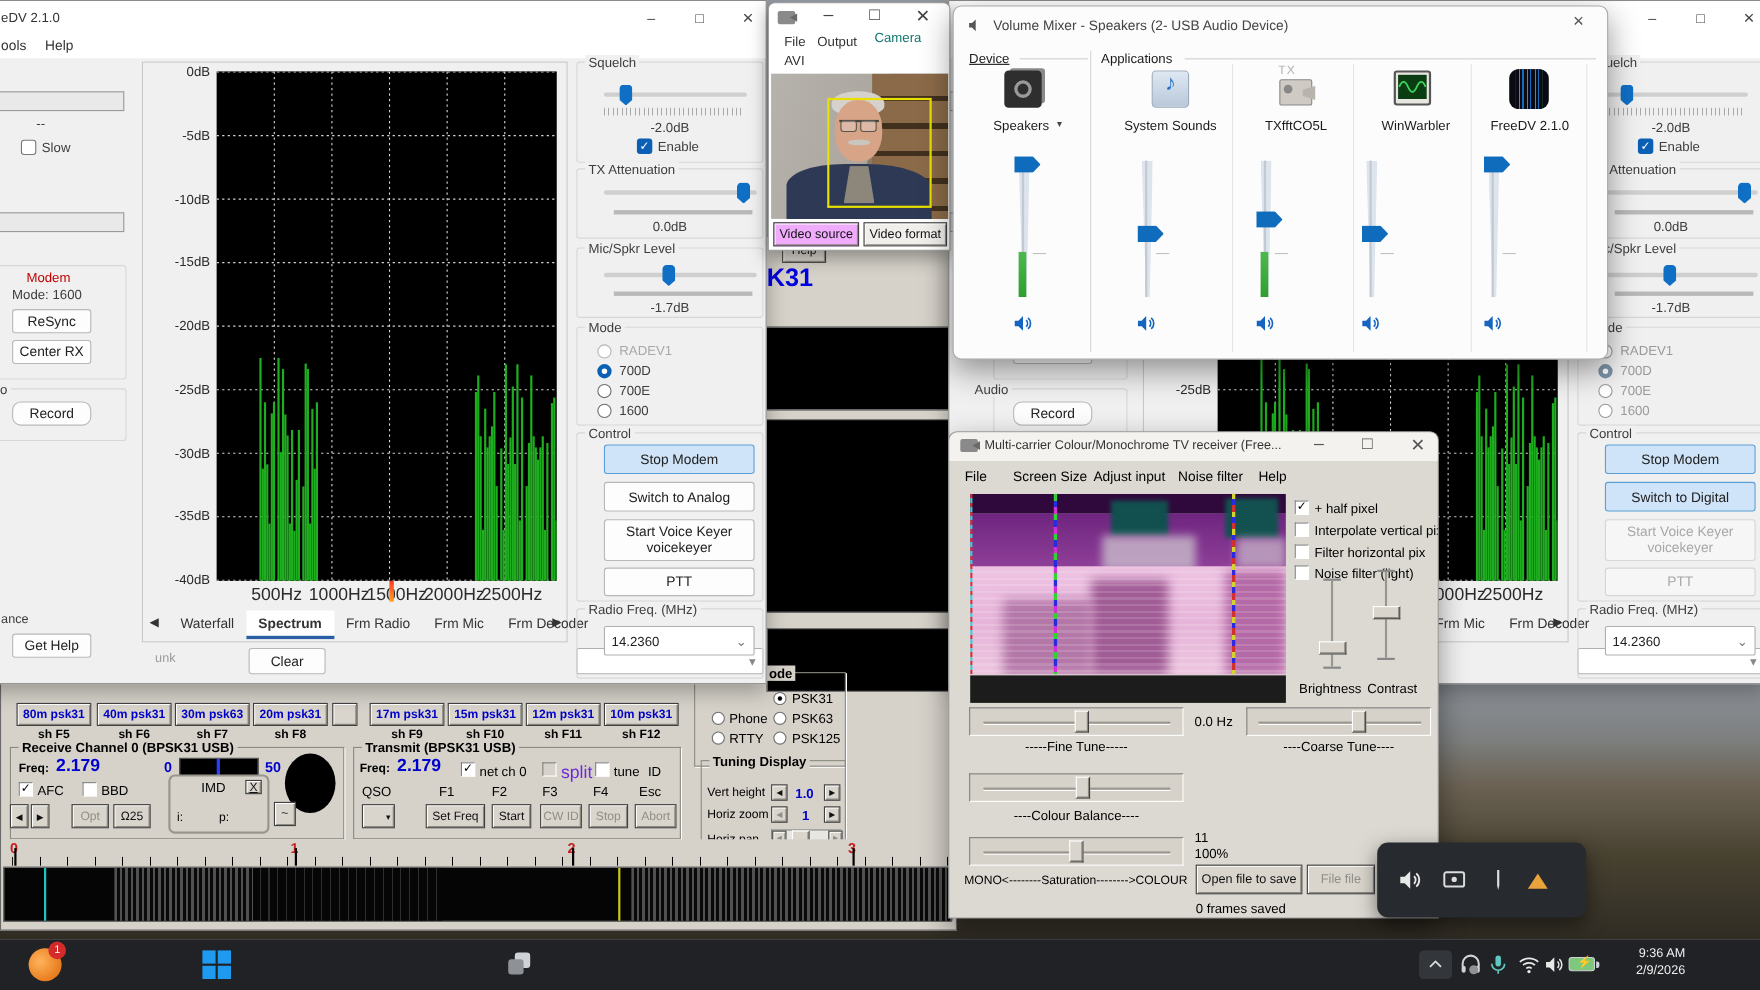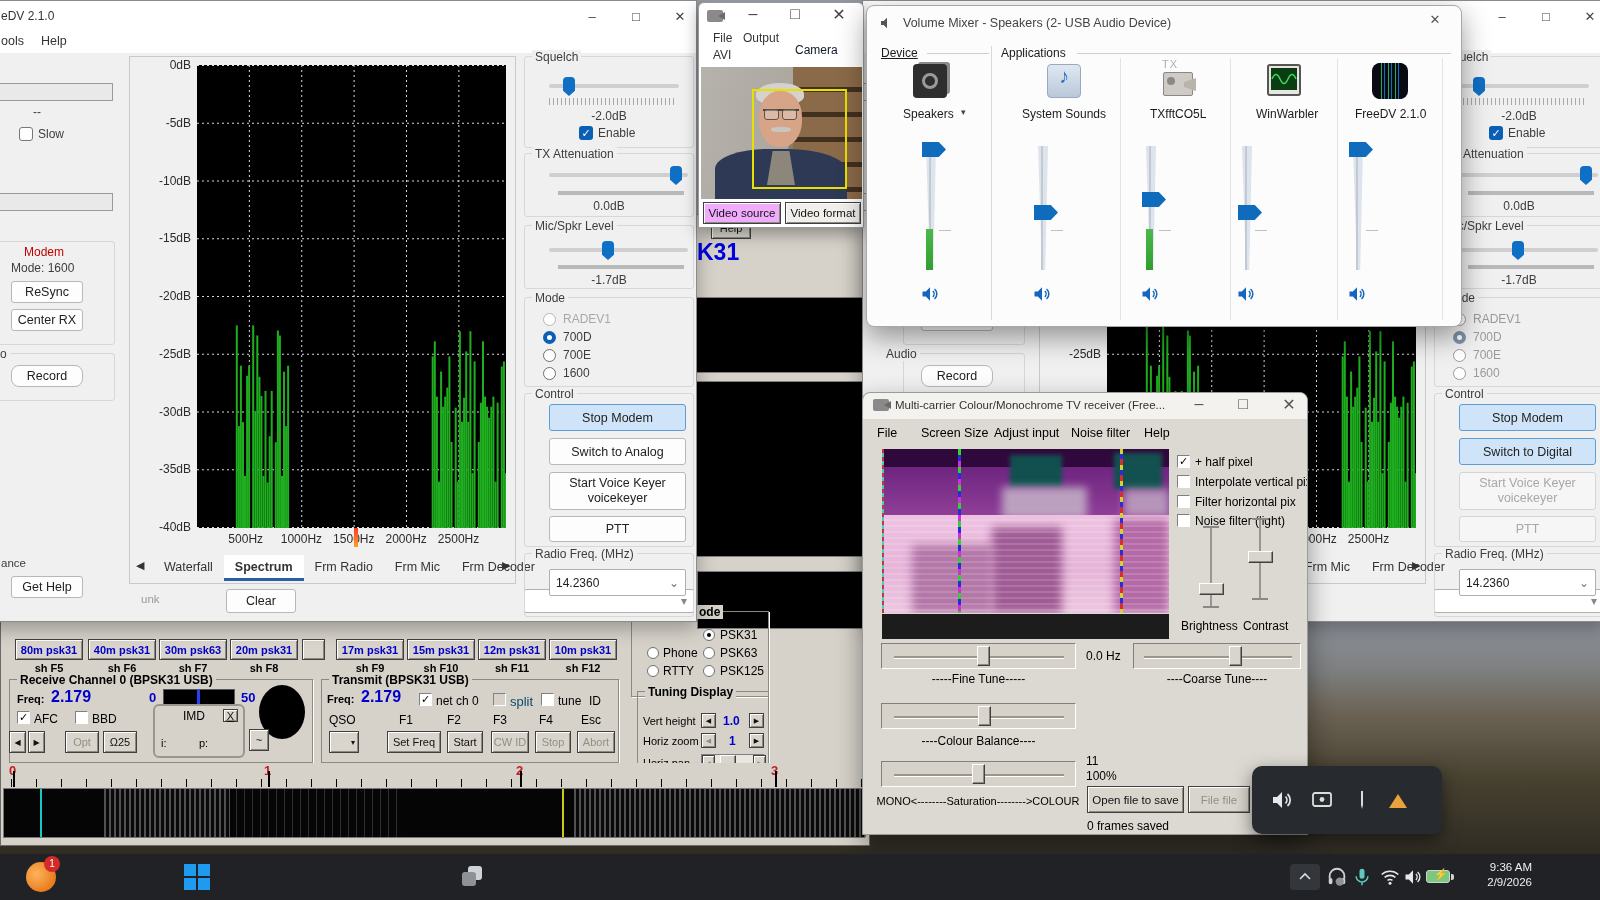--- a/index.html
+++ b/index.html
@@ -39,21 +39,21 @@
   .frad { position:absolute; width:13px; height:13px; border-radius:50%; border:1px solid #6e6e6e; background:#fff; }
   .frad.sel { border:4px solid #0b5fb4; }
   .fdv2 .frad.sel { border-color:#7e93a8; }
   .fdv2 .frad { border-color:#9a9a9a; }
   .fdv2 .mode-opt { color:#9a9a9a; }
   .fbtn { position:absolute; background:#fdfdfd; border:1px solid #b8b8b8; border-radius:3px; display:flex; align-items:center; justify-content:center; font-size:12.5px; color:#222; text-align:center; }
   .fbtn.hl { background:#cfe4f8; border-color:#5c9fd6; }
   .fdv2 .btn-switch { background:#cfe4f8; border-color:#5c9fd6; }
   .fdv2 .btn-vk, .fdv2 .btn-ptt { color:#a8a8a8; background:#f6f6f6; border-color:#d5d5d5; }
   .ylab { position:absolute; width:42px; text-align:right; font-size:12px; color:#2b2b2b; }
-  .xlab { position:absolute; font-size:12px; color:#2b2b2b; }
+  .xlab { position:absolute; font-size:16px; color:#2b2b2b; }
   .tab { display:inline-block; font-size:12.5px; color:#333; padding:5px 11px 4px 11px; }
   .tab.active { font-weight:bold; background:#fff; border-bottom:3px solid #2a5fa5; }
   .combo { background:#fff; border:1px solid #b0b0b0; border-radius:2px; font-size:12px; color:#222; display:flex; align-items:center; padding:0 6px; justify-content:space-between; }
   
   .spec-plot { position:absolute; left:244px; top:64px; width:309px; height:463px; background:#000; }
   
   .macrobtn { position:absolute; top:424px; width:68px; height:21px; font-weight:bold; color:#0000c8; }
   .shlab { position:absolute; top:447px; width:44px; text-align:center; font-size:11px; font-weight:bold; color:#000; }
   .pskt { font-size:11px; color:#000; white-space:nowrap; }
   
@@ -176,21 +176,21 @@
       <span>Ω25</span>
     </div>
 
   <div class="abs gbox" style="left:320px;top:464px;width:298px;height:84px;"></div>
   <div class="abs glab" style="left:328px;top:458px;">Transmit (BPSK31 USB)</div>
   <div class="abs pskt" style="left:326px;top:478px;font-weight:bold;">Freq:</div>
   <div class="abs bluetxt" style="left:360px;top:473px;font-size:16px;">2.179</div>
   <div class="abs cchk" style="left:418px;top:478px;">✓</div>
   <div class="abs pskt" style="left:435px;top:479px;font-size:12px;">net ch 0</div>
   <div class="abs cchk" style="left:492px;top:478px;background:#d6d2ca;"></div>
-  <div class="abs pskt" style="left:509px;top:479px;font-size:13px;color:#0c4a6e;">split</div>
+  <div class="abs pskt" style="left:509px;top:479px;font-size:16px;color:#6d28d9;">split</div>
   <div class="abs cchk" style="left:540px;top:478px;"></div>
   <div class="abs pskt" style="left:557px;top:479px;font-size:12px;">tune</div>
   <div class="abs pskt" style="left:588px;top:479px;font-size:12px;">ID</div>
   <div class="abs pskt" style="left:328px;top:498px;font-size:12px;">QSO</div>
   <div class="abs pskt" style="left:398px;top:498px;font-size:12px;">F1</div>
   <div class="abs pskt" style="left:446px;top:498px;font-size:12px;">F2</div>
   <div class="abs pskt" style="left:492px;top:498px;font-size:12px;">F3</div>
   <div class="abs pskt" style="left:538px;top:498px;font-size:12px;">F4</div>
   <div class="abs pskt" style="left:580px;top:498px;font-size:12px;">Esc</div>
   <div class="abs cbtn" style="left:328px;top:516px;width:30px;height:22px;justify-content:flex-end;padding-right:3px;font-size:8px;">▾</div>
@@ -610,21 +610,21 @@
 
 <div class="abs" style="left:698px;top:2px;width:166px;height:226px;background:#fff;border:1px solid #999;border-radius:6px 6px 0 0;z-index:4;box-shadow:0 6px 16px rgba(0,0,0,.35);">
   <div class="abs" style="left:8px;top:7px;width:16px;height:12px;background:#8a8a8a;border-radius:2px;">
     <div class="abs" style="left:11px;top:2px;width:7px;height:8px;background:#6a6a6a;clip-path:polygon(0 50%,100% 0,100% 100%);"></div>
   </div>
   <div class="abs" style="left:42px;top:2px;width:24px;height:20px;text-align:center;color:#444;">–</div>
   <div class="abs" style="left:84px;top:2px;width:24px;height:20px;text-align:center;color:#444;">□</div>
   <div class="abs" style="left:128px;top:2px;width:24px;height:20px;text-align:center;color:#444;">✕</div>
   <span class="abs" style="left:14px;top:28px;font-size:12px;color:#333;">File</span>
   <span class="abs" style="left:44px;top:28px;font-size:12px;color:#333;">Output</span>
-  <span class="abs" style="left:96px;top:40px;font-size:12px;color:#0f172a;">Camera</span>
+  <span class="abs" style="left:96px;top:24px;font-size:12px;color:#0f766e;">Camera</span>
   <span class="abs" style="left:14px;top:45px;font-size:12px;color:#333;">AVI</span>
   <div class="abs" style="left:2px;top:64px;width:161px;height:132px;overflow:hidden;background:linear-gradient(105deg,#b6b2ac 0%,#aba79f 55%,#8a7a64 56%);">
     <div class="abs" style="left:92px;top:0;width:69px;height:132px;background:repeating-linear-gradient(180deg,#8a6a48 0 20px,#41301e 20px 25px),repeating-linear-gradient(90deg,rgba(40,25,12,.35) 0 6px,rgba(120,90,60,.2) 6px 12px);"></div>
     <div class="abs" style="left:55px;top:16px;width:48px;height:22px;border-radius:50% 50% 40% 40%;background:#d5d2ce;"></div>
     <div class="abs" style="left:58px;top:24px;width:43px;height:56px;border-radius:46%;background:#d7a command487;background:#d7a487;"></div>
     <div class="abs" style="left:62px;top:42px;width:36px;height:11px;border-top:2px solid #4a443c;"></div>
     <div class="abs" style="left:63px;top:42px;width:15px;height:11px;border:1.5px solid #5a544a;border-radius:3px;background:rgba(230,230,225,.35);"></div>
     <div class="abs" style="left:81px;top:42px;width:15px;height:11px;border:1.5px solid #5a544a;border-radius:3px;background:rgba(230,230,225,.35);"></div>
     <div class="abs" style="left:70px;top:60px;width:20px;height:5px;border-radius:40%;background:#c9c5bf;"></div>
     <div class="abs" style="left:14px;top:82px;width:132px;height:50px;border-radius:40% 45% 0 0;background:#2e3a55;"></div>

